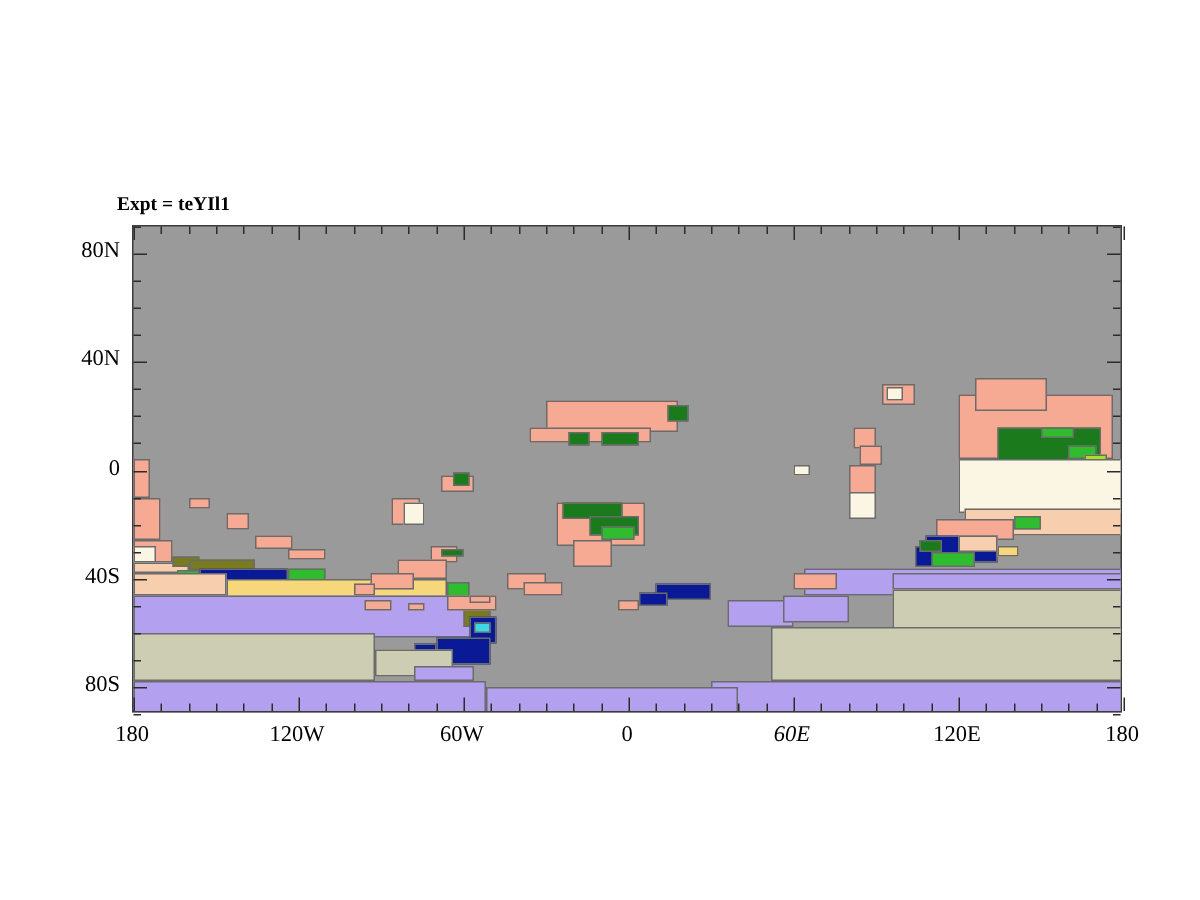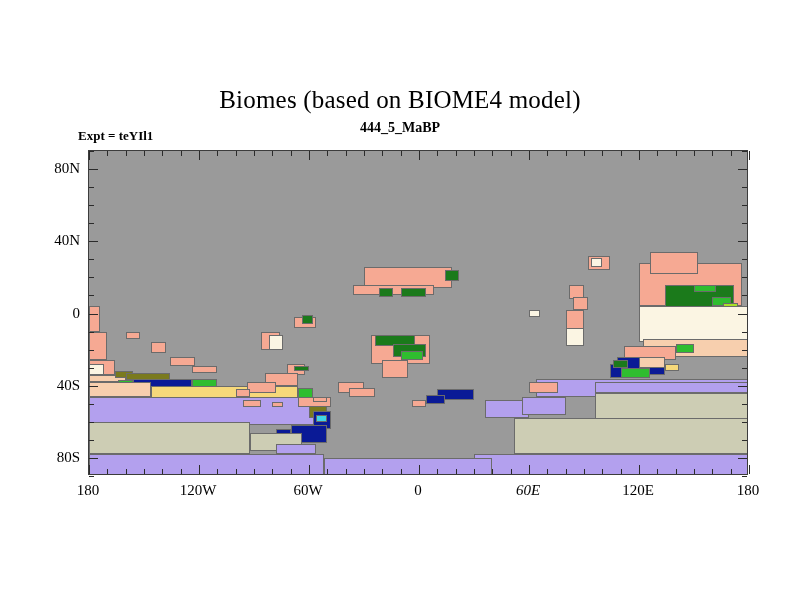--- a/index.html
+++ b/index.html
@@ -49,22 +49,20 @@
     position:absolute;font-size:15px;color:#000;
     transform:translateY(-50%);white-space:nowrap;
     text-align:right;
   }
 </style>
 </head>
 <body>
 
 <div id="fig">
 
-  <div class="title">Biomes (based on BIOME4 model)</div>
-  <div class="subtitle">444_5_MaBP</div>
   <div class="expt">Expt = teYIl1</div>
 
   <div class="plot">
     <div class="cells" id="cells">
         <div class="cell" style="left: 0px; top: 155.278px; width: 11px; height: 25.2778px; background: rgb(246, 169, 147); outline: rgb(107, 107, 107) solid 1px; outline-offset: -1px;"></div>
         <div class="cell" style="left: 0px; top: 180.556px; width: 18.3333px; height: 28.8889px; background: rgb(246, 169, 147); outline: rgb(107, 107, 107) solid 1px; outline-offset: -1px;"></div>
         <div class="cell" style="left: 0px; top: 209.444px; width: 25.6667px; height: 14.4444px; background: rgb(246, 169, 147); outline: rgb(107, 107, 107) solid 1px; outline-offset: -1px;"></div>
         <div class="cell" style="left: 0px; top: 213.056px; width: 14.6667px; height: 10.8333px; background: rgb(251, 245, 227); outline: rgb(107, 107, 107) solid 1px; outline-offset: -1px;"></div>
         <div class="cell" style="left: 0px; top: 223.889px; width: 36.6667px; height: 7.22222px; background: rgb(247, 207, 174); outline: rgb(107, 107, 107) solid 1px; outline-offset: -1px;"></div>
         <div class="cell" style="left: 25.6667px; top: 220.278px; width: 18.3333px; height: 7.22222px; background: rgb(122, 122, 30); outline: rgb(107, 107, 107) solid 1px; outline-offset: -1px;"></div>

